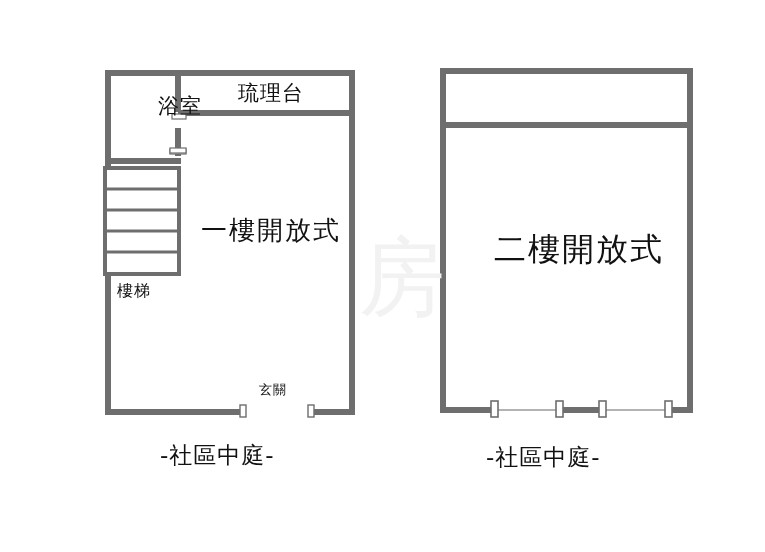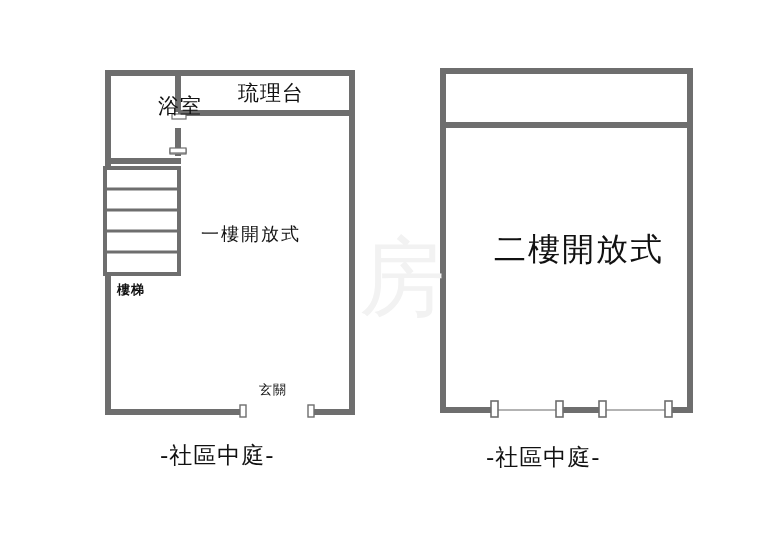--- a/index.html
+++ b/index.html
@@ -32,29 +32,28 @@
     font-size: 21px;
     letter-spacing: 1px;
     margin-left: 44px;
   }
   #label-kitchen-counter {
     left: 238px; top: 79px;
     font-size: 21px;
     letter-spacing: 1px;
   }
   #label-floor1-open {
-    left: 201px; top: 222px;
-    font-size: 18px;
+    left: 201px; top: 213px;
+    font-size: 26px;
     letter-spacing: 2px;
   }
   #label-stairs {
     left: 117px; top: 281px;
-    font-size: 13px;
+    font-size: 16px;
     letter-spacing: 1px;
-    font-weight: bold;
   }
   #label-entry {
     left: 259px; top: 381px;
     font-size: 13px;
     letter-spacing: 1px;
   }
   #caption-floor1 {
     left: 160px; top: 440px;
     font-size: 23px;
     letter-spacing: 1px;

